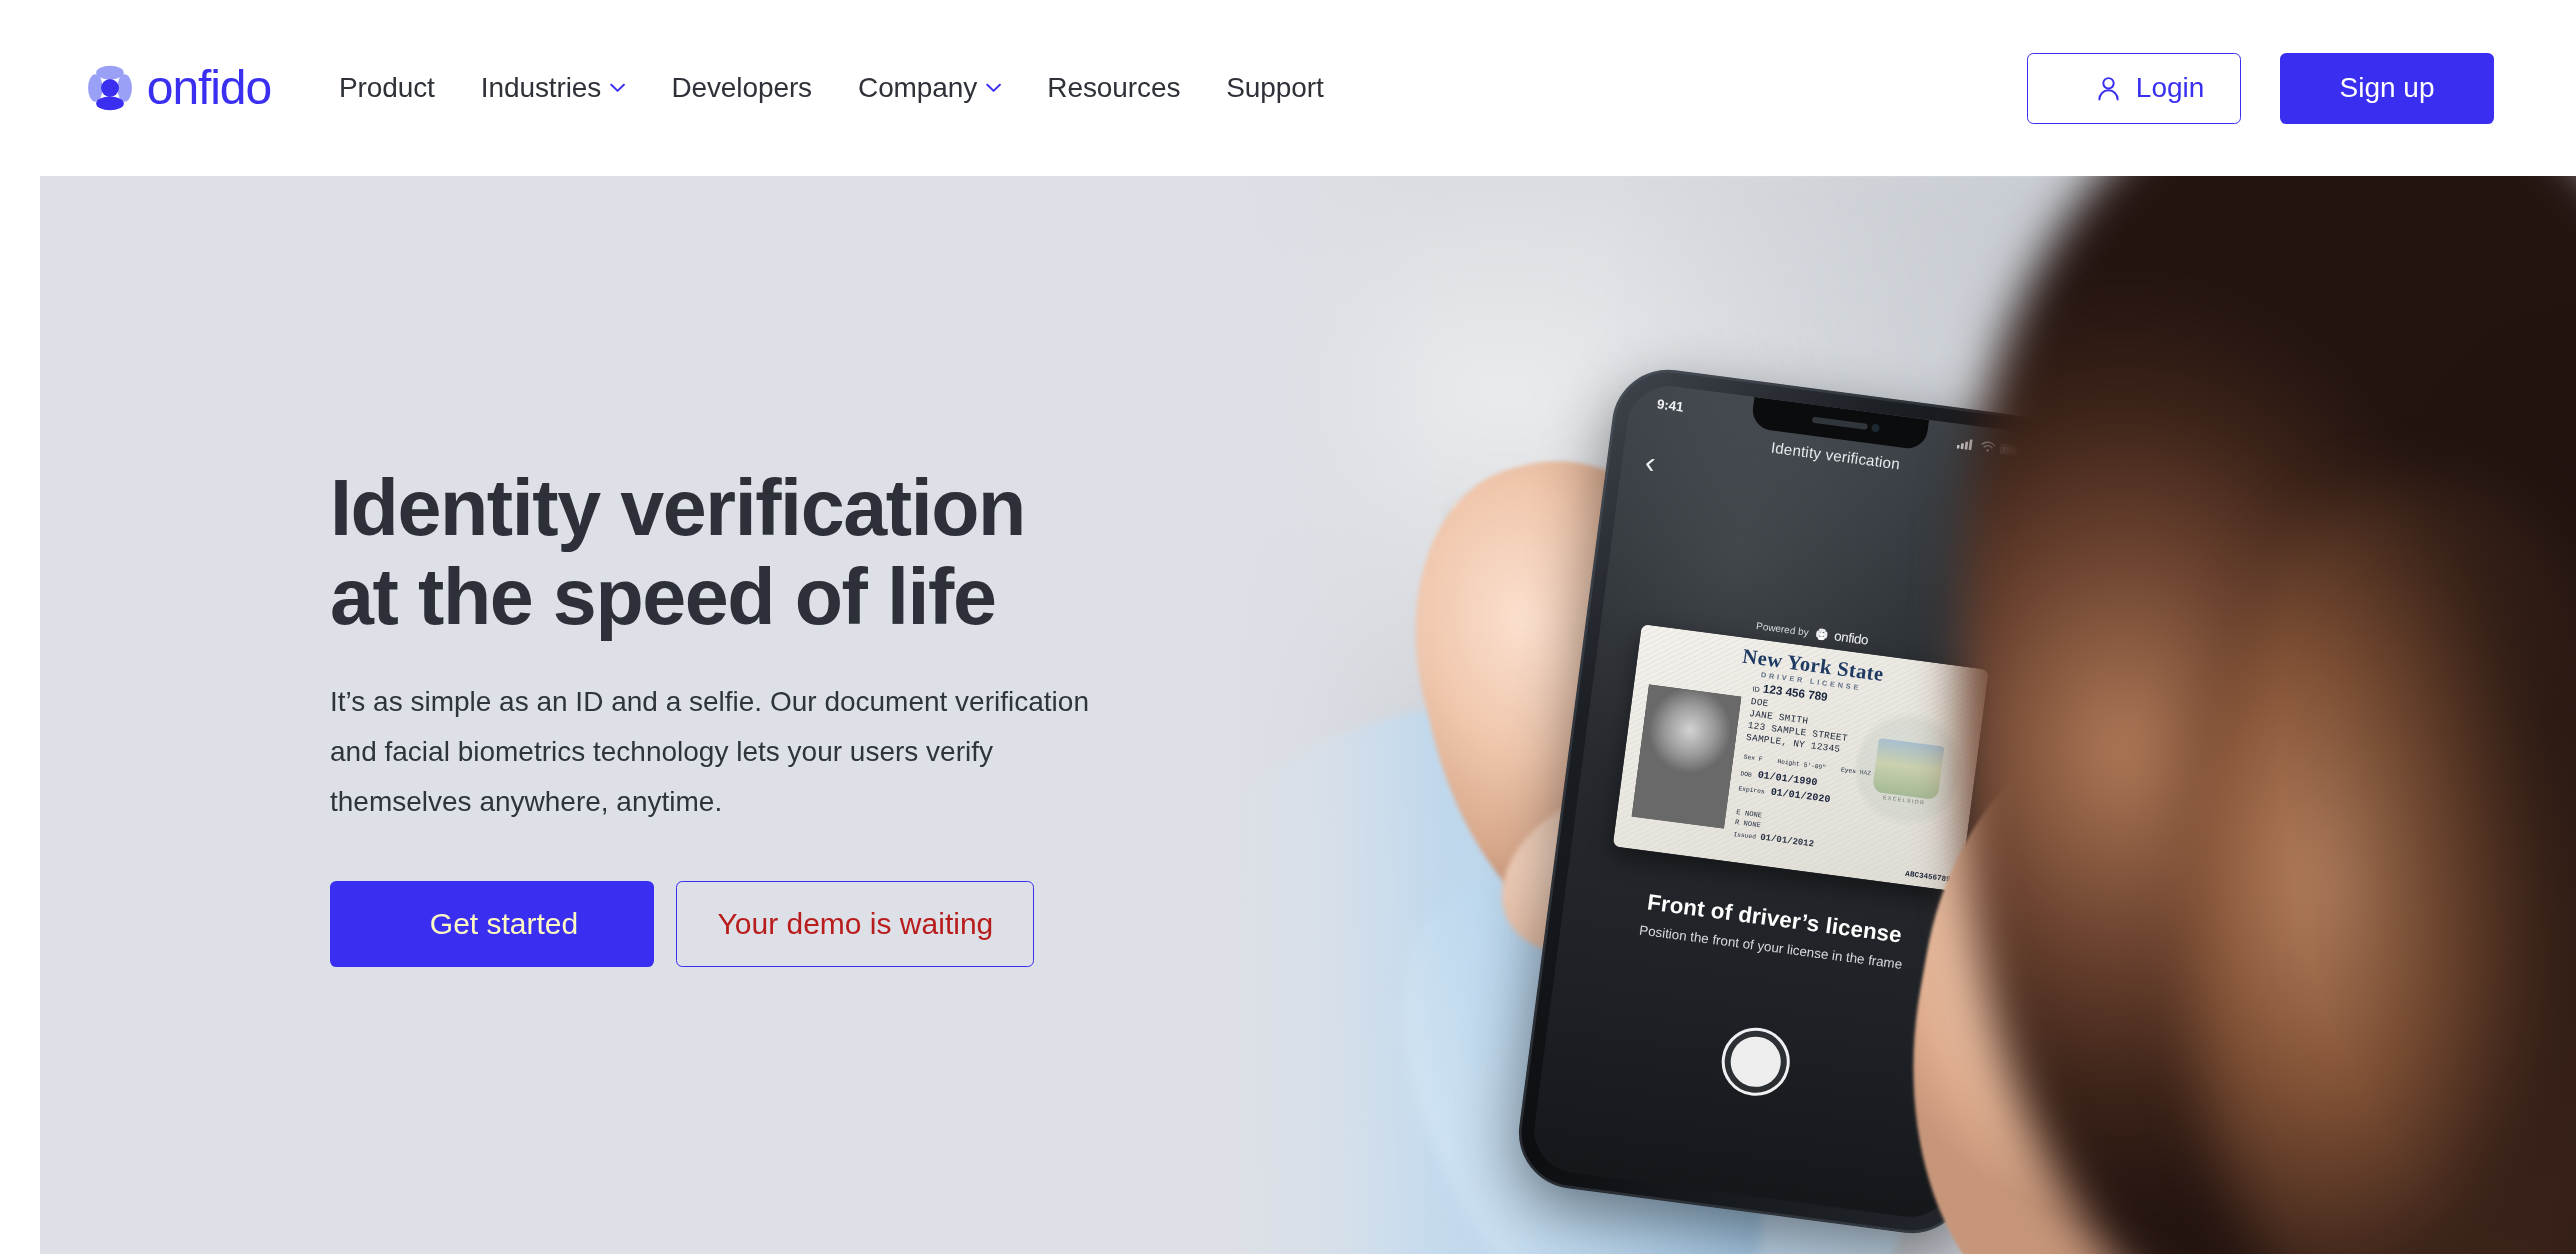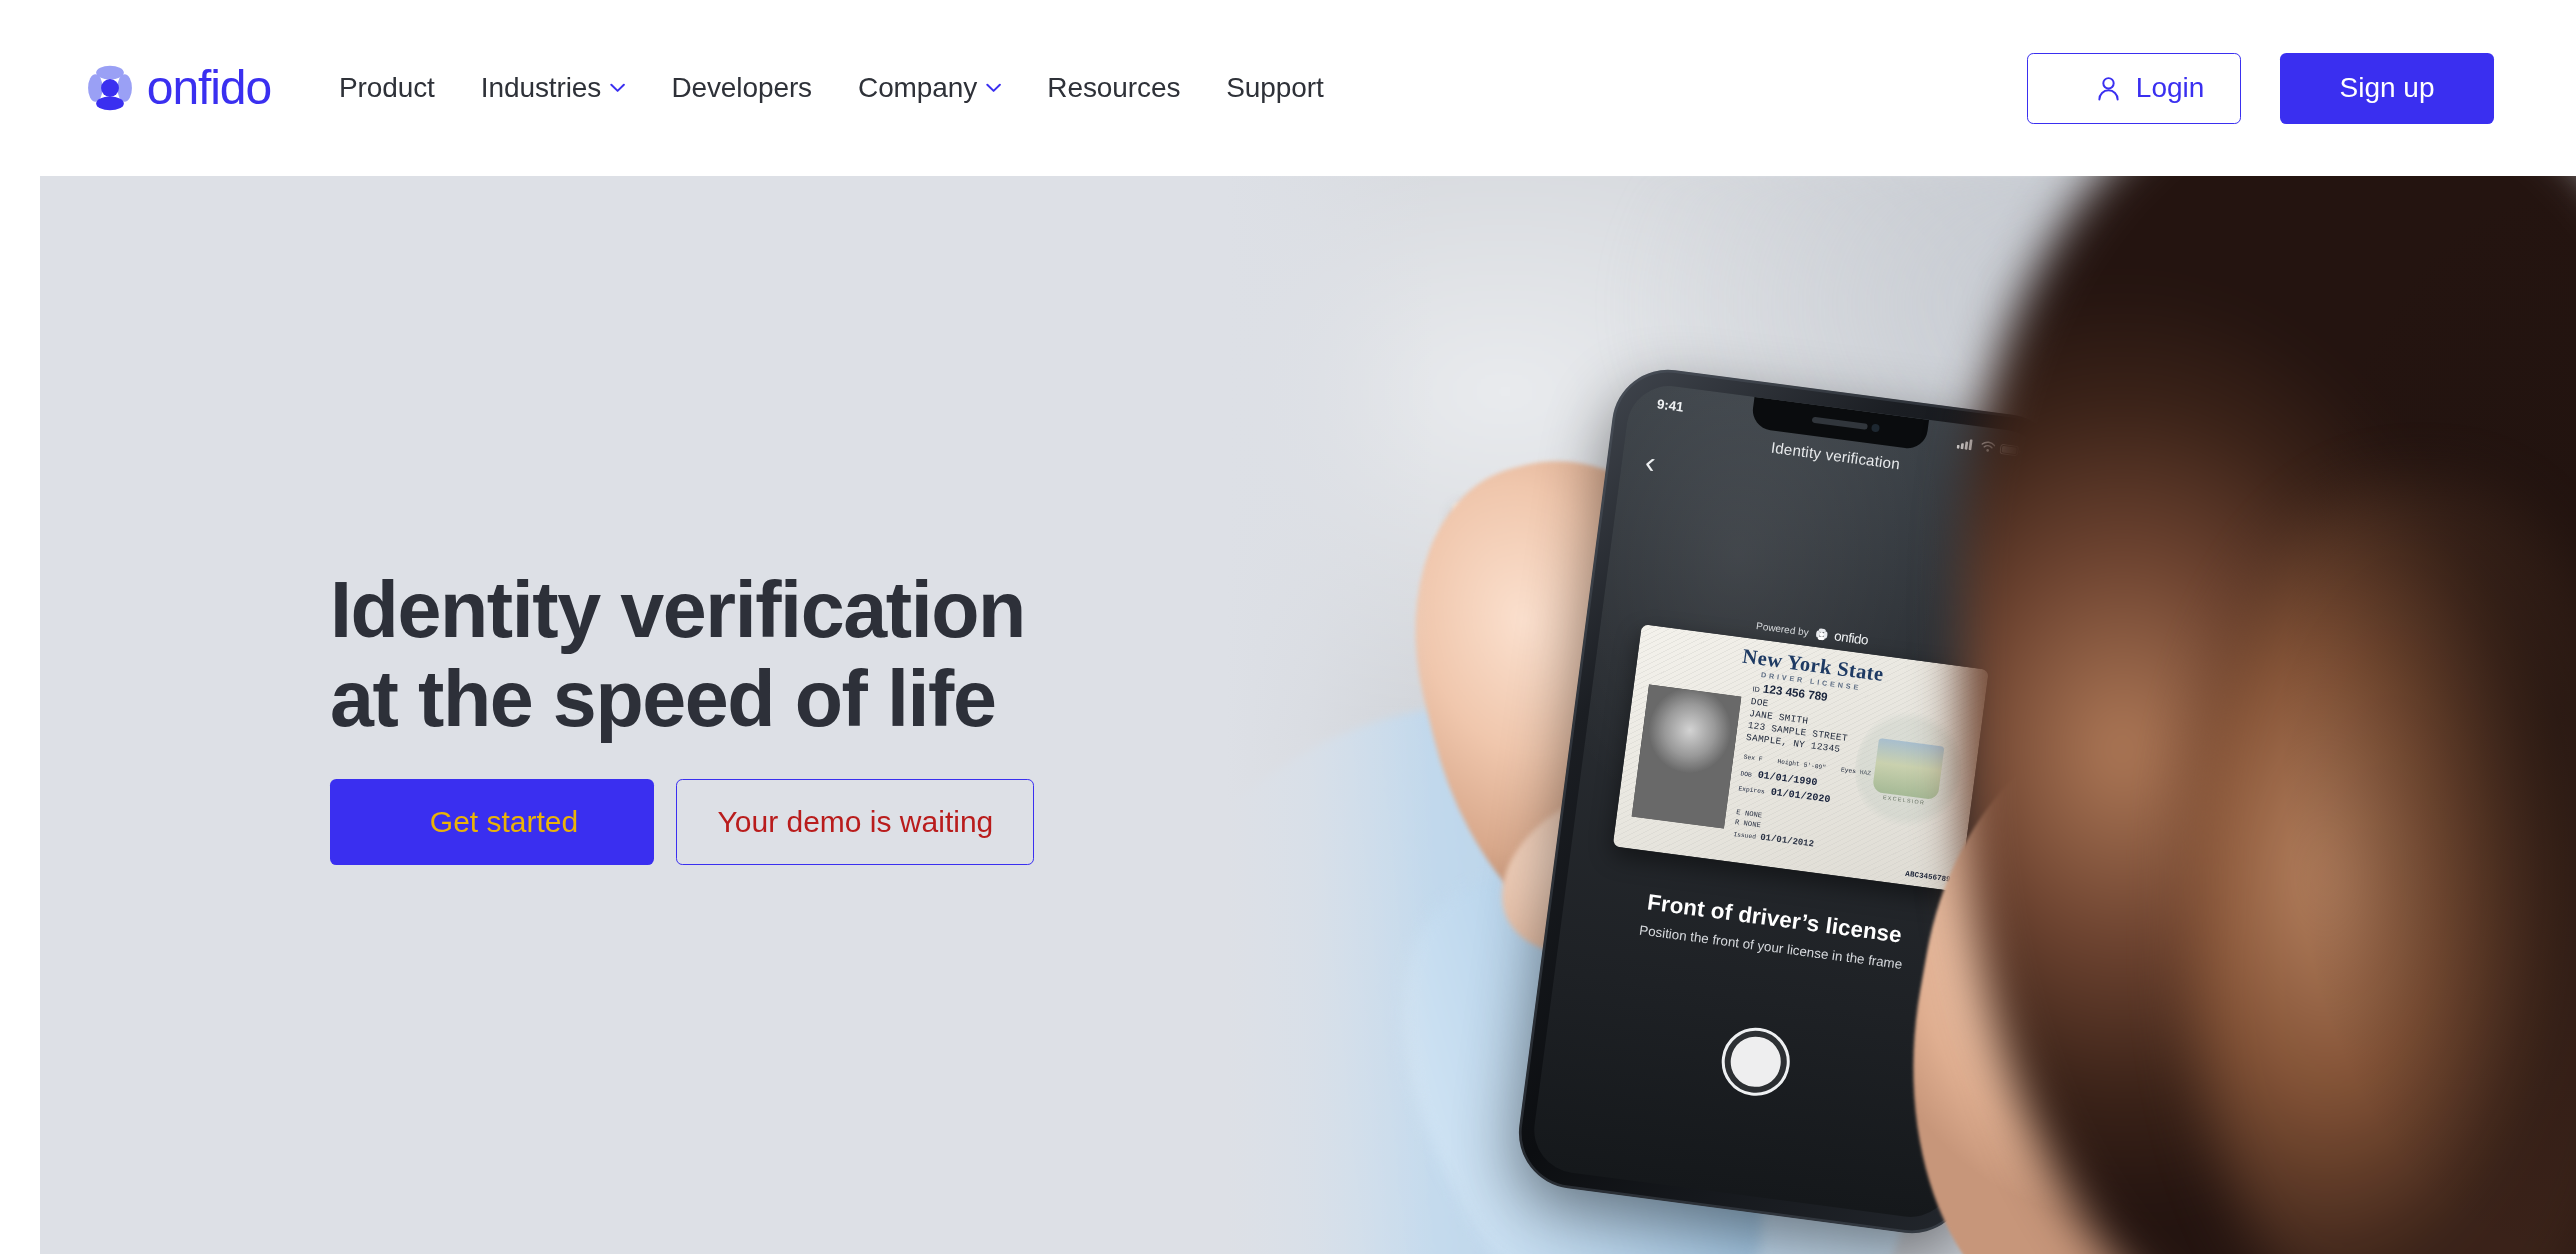--- a/index.html
+++ b/index.html
@@ -428,21 +428,21 @@
   }
   .hero-sub {
     font-size:28px; line-height:1.78;
     color:#2f333b; max-width:793px;
     margin-bottom:54px;
   }
   .hero-cta { display:flex; align-items:center; gap:22.4px; }
   .cta-primary {
     display:flex; align-items:center; justify-content:center;
     width:324px; height:86px;
-    background:#3a2ff0; color:#eab308;
+    background:#3a2ff0; color:#fef9c3;
     font-size:30px; border:none; border-radius:6.3px;
     cursor:pointer; font-family:"Liberation Sans", sans-serif;padding-left:24px;
   }
   .cta-secondary {
     display:flex; align-items:center; justify-content:center;
     width:358px; height:86px;
     background:transparent; color:#b91c1c;
     font-size:30px; border:1.8px solid #3a2ff0; border-radius:6.3px;
     cursor:pointer; font-family:"Liberation Sans", sans-serif;
   }
@@ -639,20 +639,21 @@
 
     <div class="photo-blurfront"></div>
     <div class="photo-fade"></div>
   </div>
 
   <div class="hero-copy">
     <h1 class="hero-title">
       <span>Identity verification</span><br>
       <span>at the speed of life</span>
     </h1>
+    <p class="hero-sub">It’s as simple as an ID and a selfie. Our document verification and facial biometrics technology lets your users verify themselves anywhere, anytime.</p>
     <div class="hero-cta">
       <button class="cta-primary">
         <span>Get started</span>
       </button>
       <button class="cta-secondary">
         <span>Your demo is waiting</span>
       </button>
     </div>
   </div>
 

